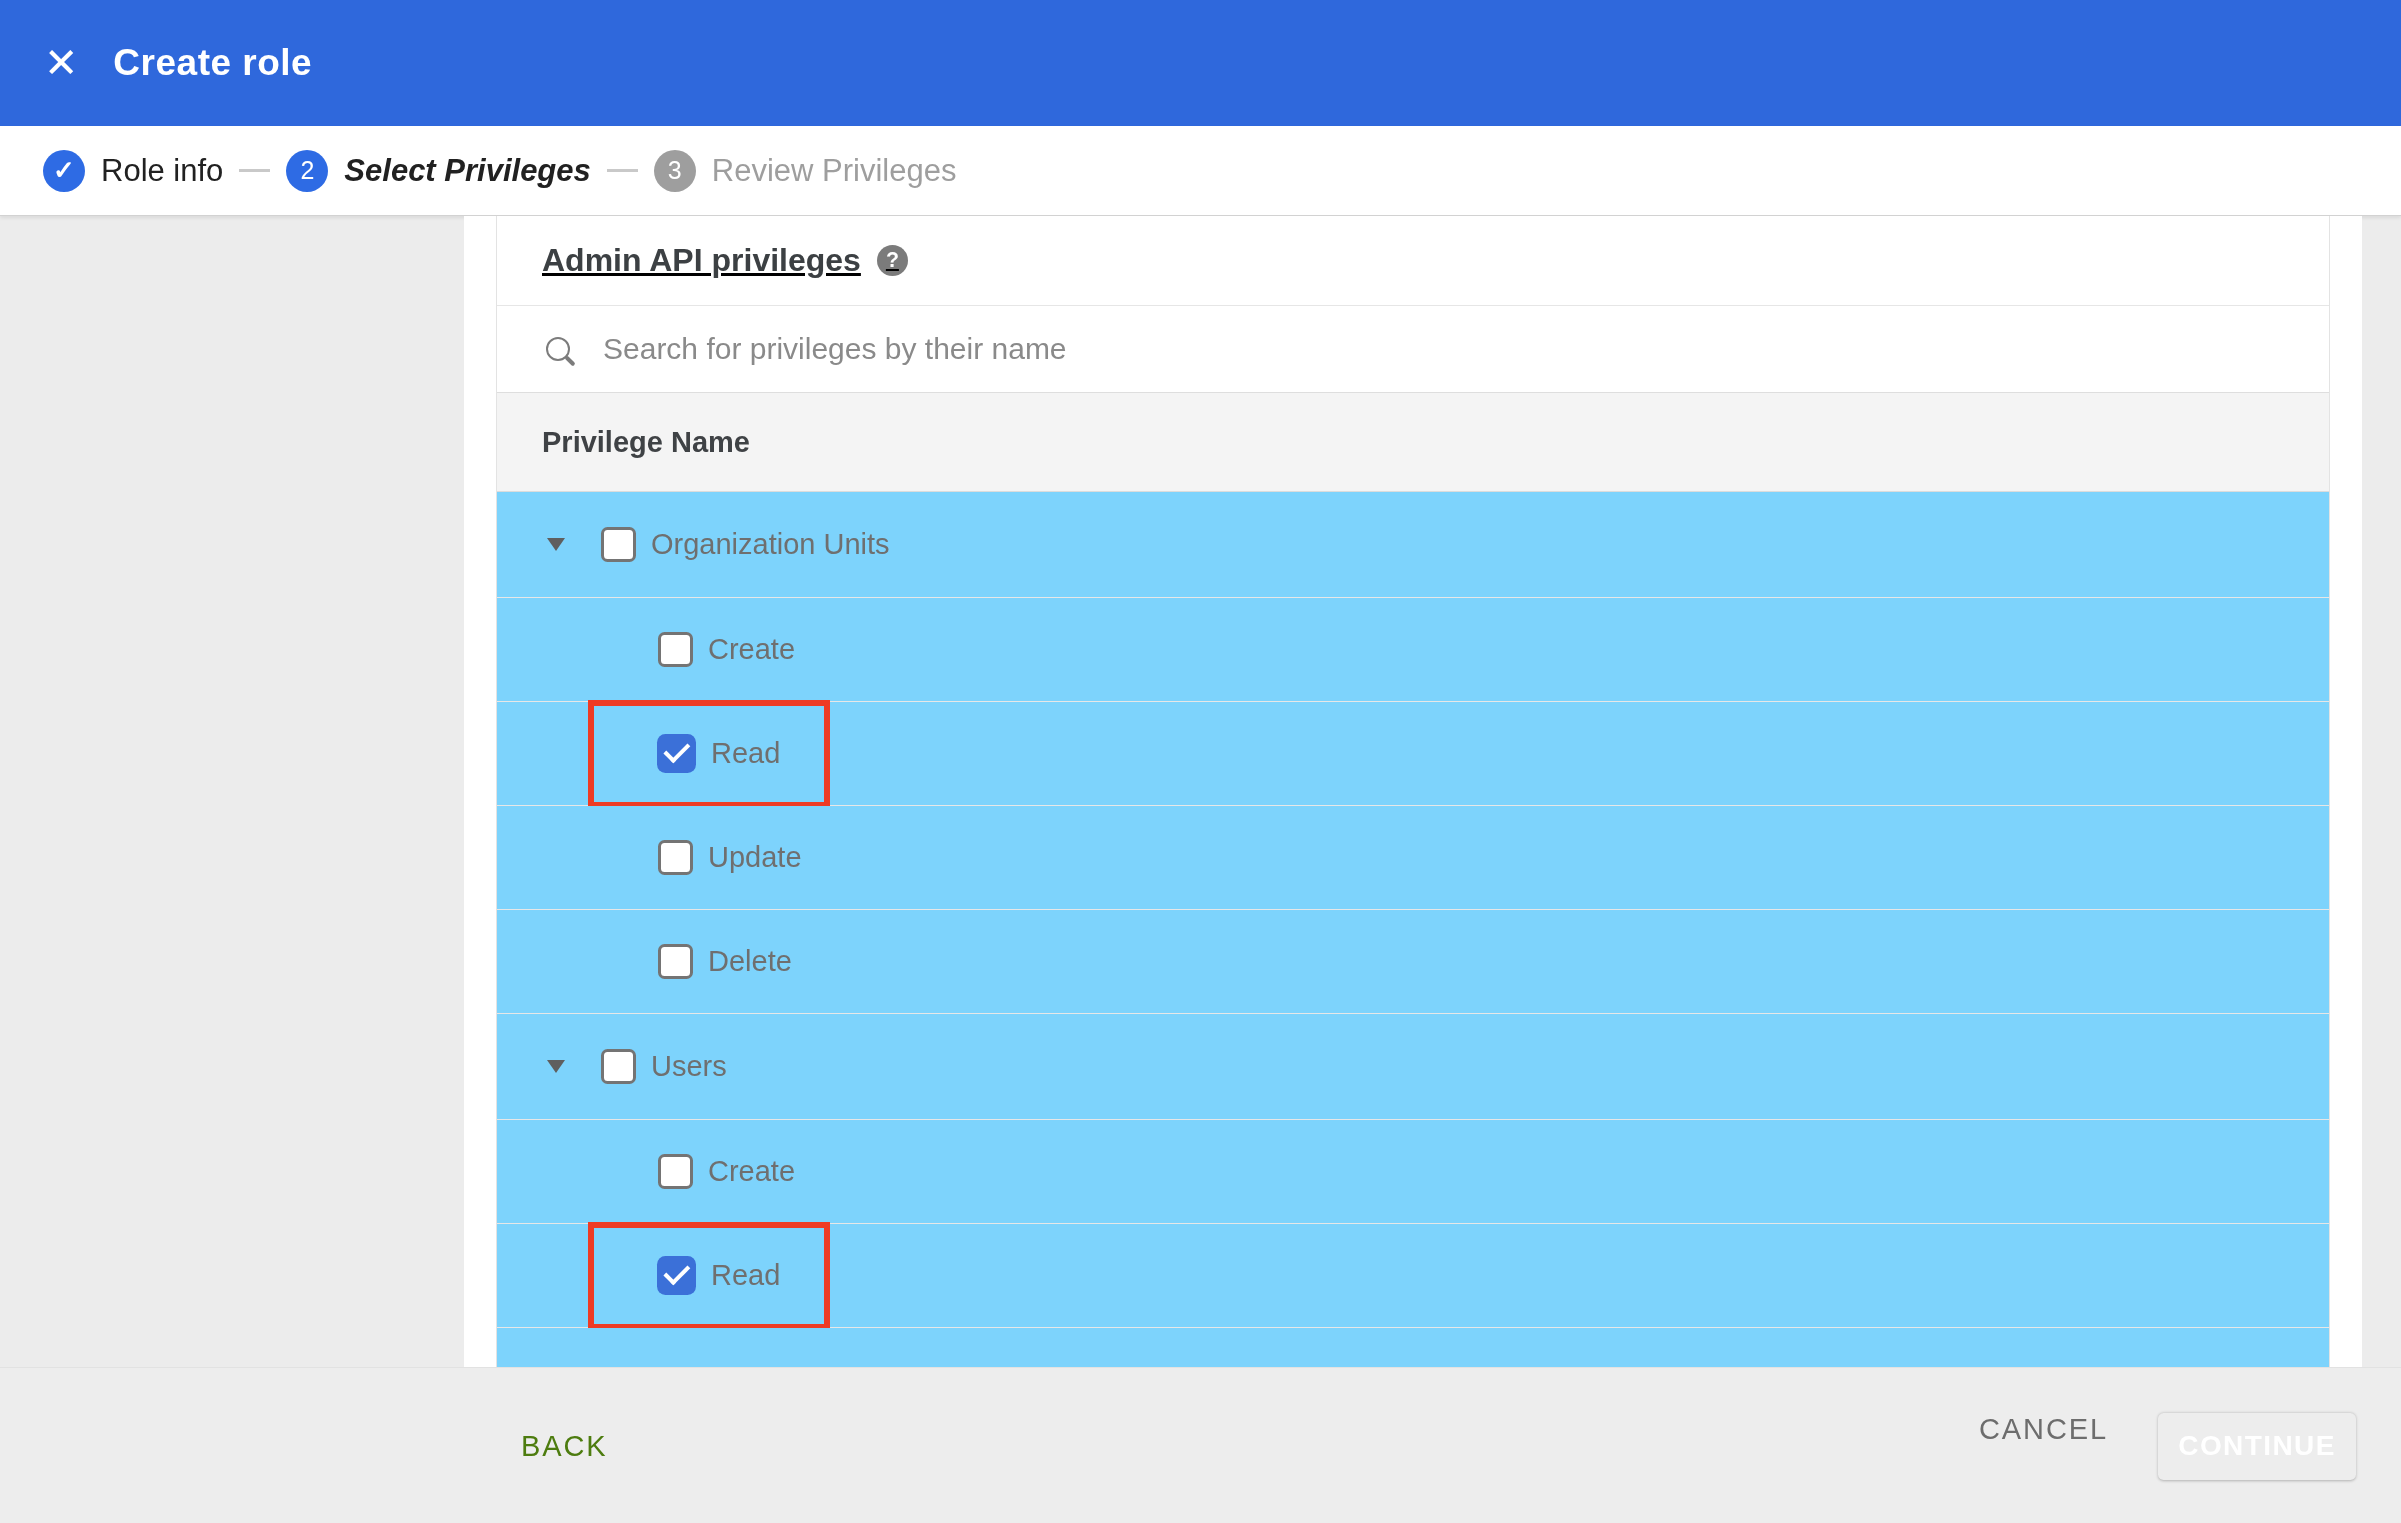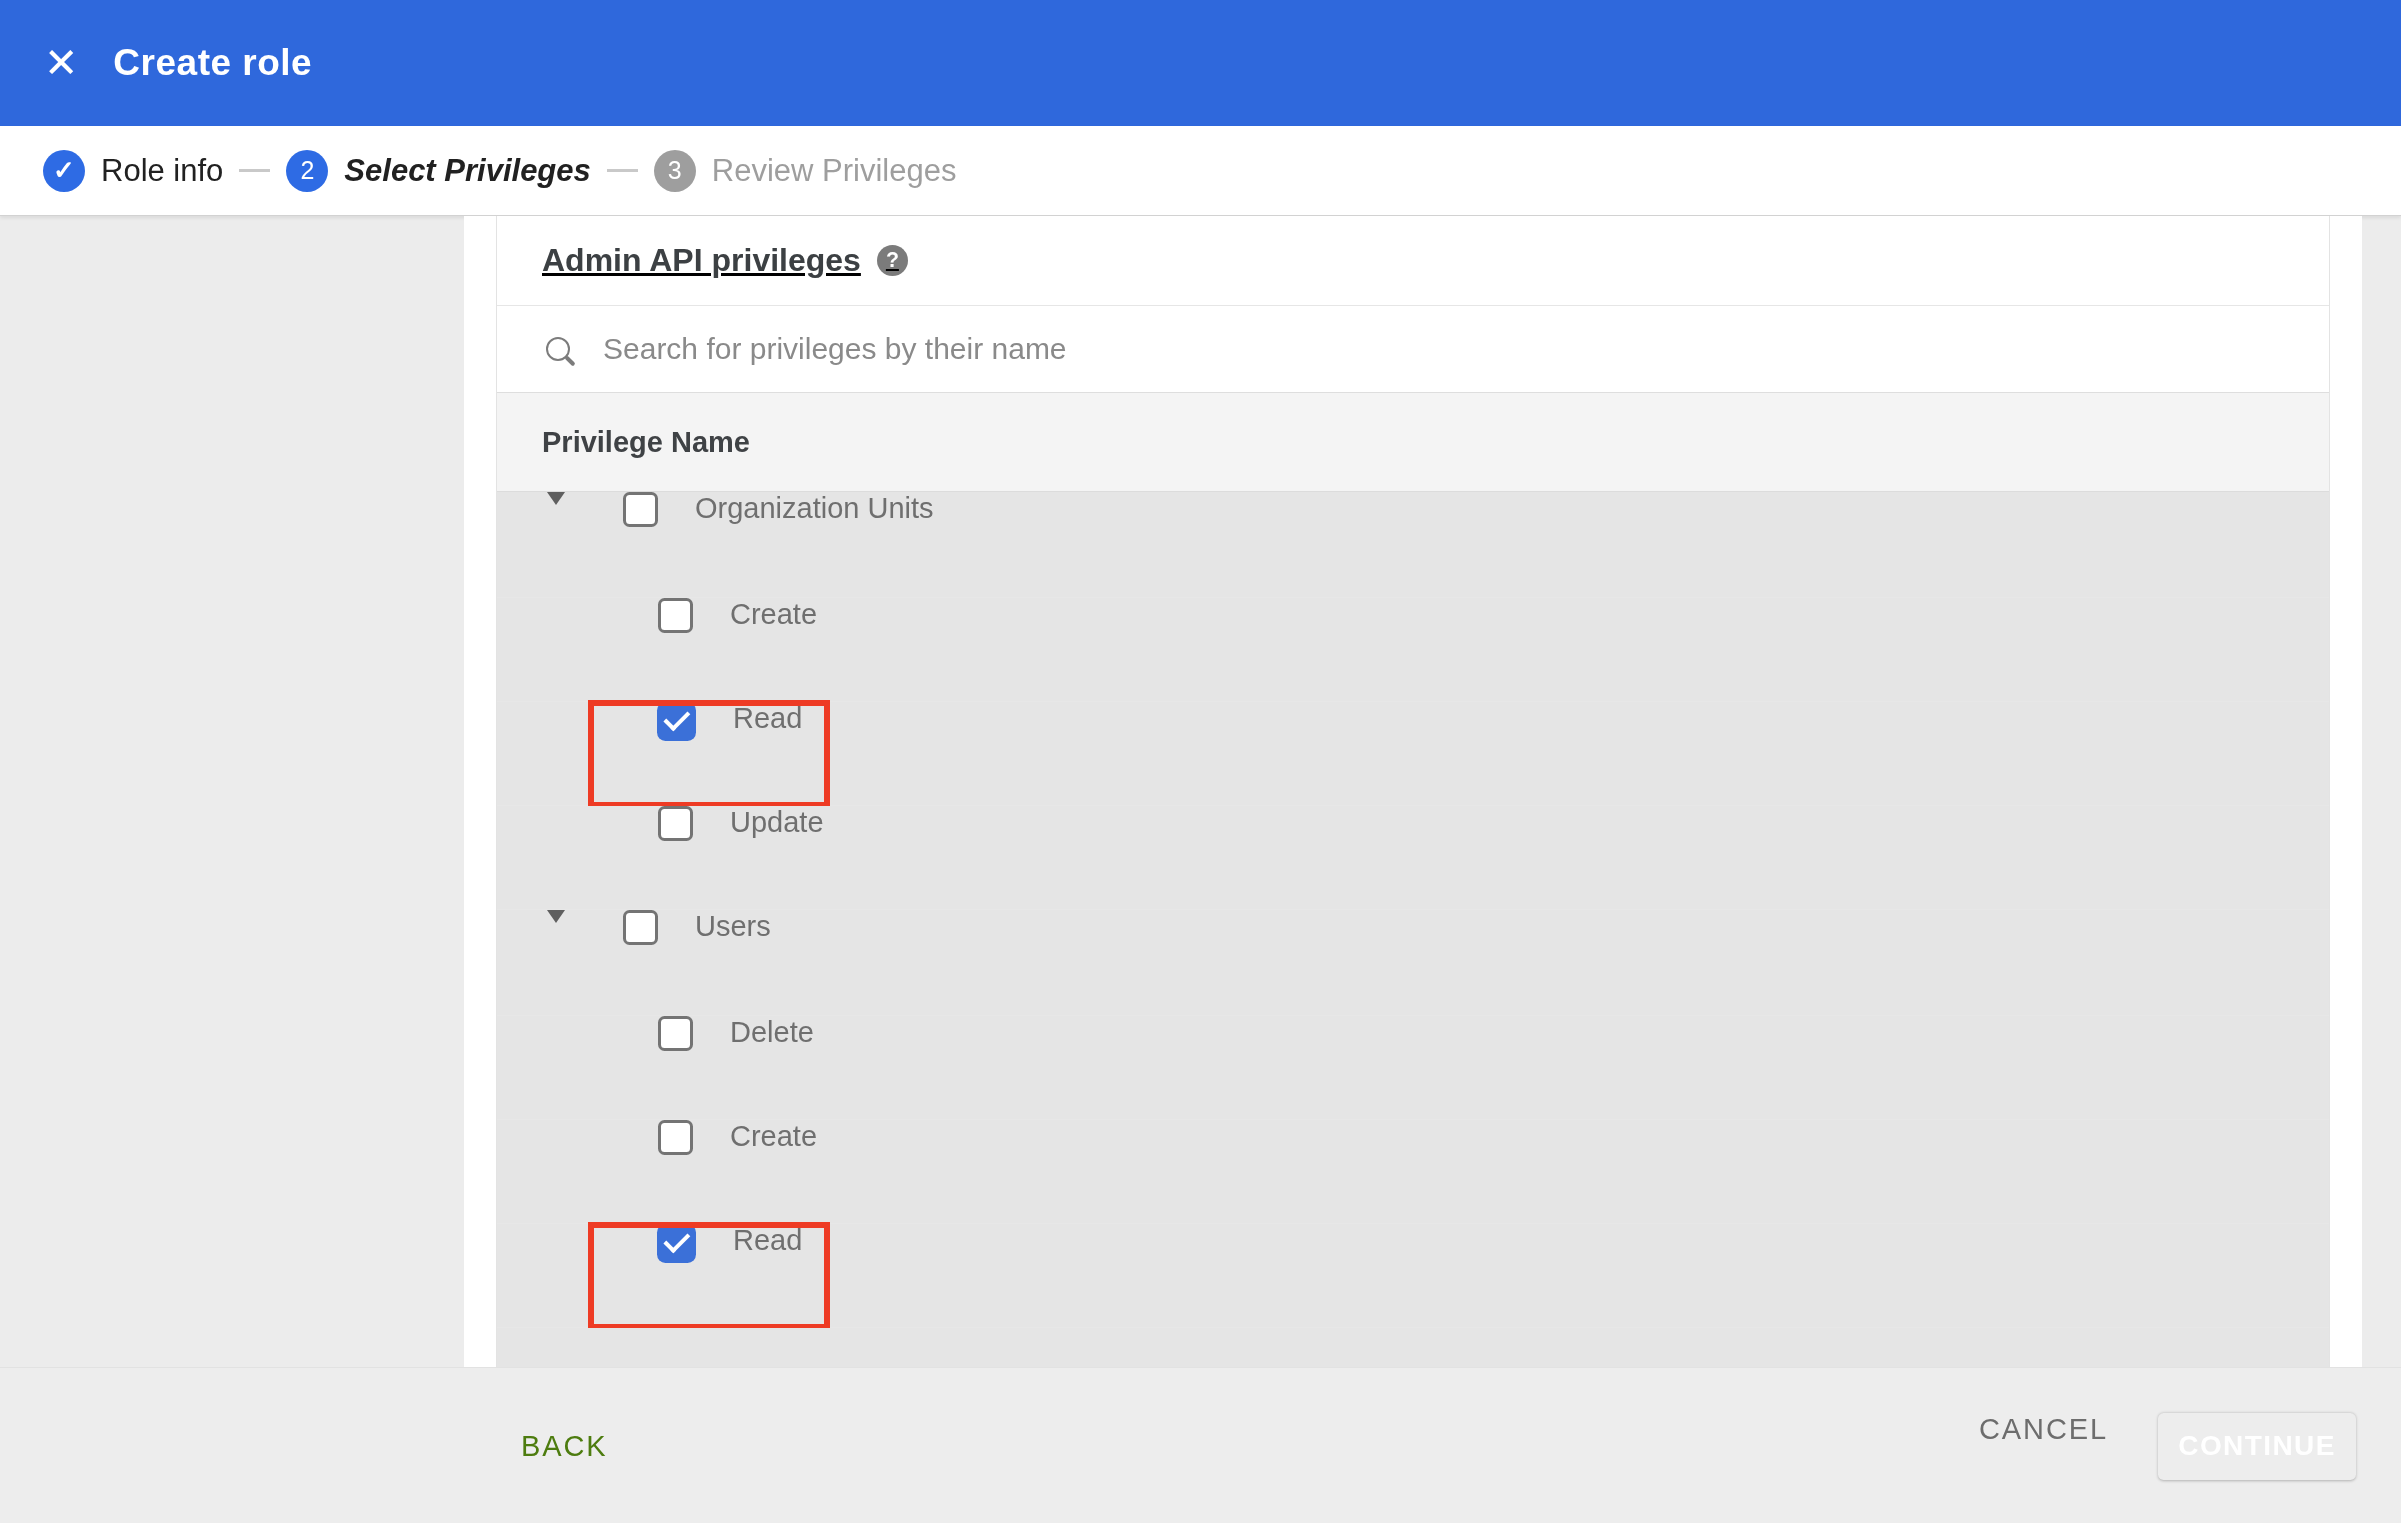--- a/index.html
+++ b/index.html
@@ -110,24 +110,23 @@
   .col-header{
     height:99px;display:flex;align-items:center;
     background:#f4f4f4;
     border-bottom:0.9px solid #dcdcdc;
     padding-left:45px;
   }
   .col-header span{font-size:29px;font-weight:700;color:#3f4245;}
 
   
   .priv-row{
-    position:relative;display:flex;align-items:flex-start;
+    position:relative;display:flex;align-items:center;
     border-bottom:0.9px solid var(--row-border);
-    background:#e5e5e5;
-    gap:22px;
+    background:#7dd3fc;
   }
   .priv-row.group{height:106px;}
   .priv-row.child{height:104px;}
   .priv-row.filler{height:104px;border-bottom:none;}
   .tri-down{
     width:0;height:0;flex:none;
     border-left:9.3px solid transparent;border-right:9.3px solid transparent;
     border-top:13px solid #5f5f5f;
     margin-left:50px;cursor:pointer;
   }
@@ -239,28 +238,28 @@
         </div>
         <div class="priv-row child">
           <div class="cbox child-cb checked"></div>
           <span class="priv-label">Read</span>
           <div class="annotation-box"></div>
         </div>
         <div class="priv-row child">
           <div class="cbox child-cb"></div>
           <span class="priv-label">Update</span>
         </div>
+        <div class="priv-row child">
+          <div class="cbox child-cb"></div>
+          <span class="priv-label">Delete</span>
+        </div>
         <div class="priv-row group">
           <div class="tri-down"></div>
           <div class="cbox group-cb"></div>
           <span class="priv-label">Users</span>
-        </div>
-        <div class="priv-row child">
-          <div class="cbox child-cb"></div>
-          <span class="priv-label">Delete</span>
         </div>
         <div class="priv-row child">
           <div class="cbox child-cb"></div>
           <span class="priv-label">Create</span>
         </div>
         <div class="priv-row child">
           <div class="cbox child-cb checked"></div>
           <span class="priv-label">Read</span>
           <div class="annotation-box"></div>
         </div>

